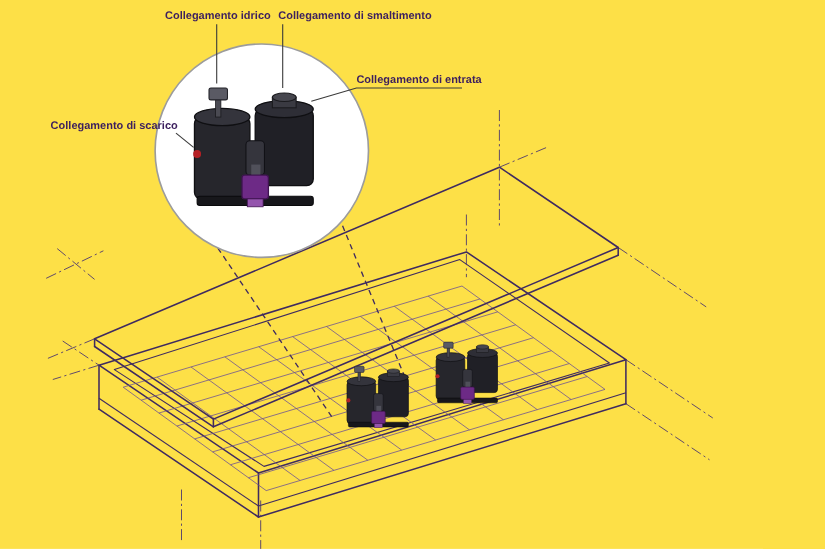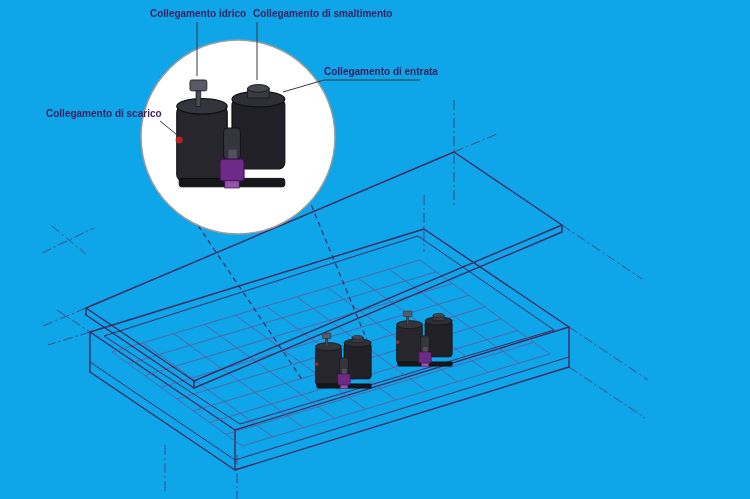--- a/index.html
+++ b/index.html
@@ -1,16 +1,16 @@
 <!DOCTYPE html>
 <html><head>
 <meta charset="utf-8">
 <style>
   html,body{margin:0;padding:0;background:#fff;}
-  .stage{position:relative;width:750px;height:499px;background:#0ea5e9;overflow:hidden;
+  .stage{position:relative;width:750px;height:499px;background:#fde047;overflow:hidden;
          font-family:"Liberation Sans",sans-serif;}
   svg{display:block;}
   .wire{stroke:#3f2a60;fill:none;stroke-width:1.4;stroke-linejoin:round;stroke-linecap:round;}
   .wire2{stroke:#3f2a60;fill:none;stroke-width:1;stroke-linejoin:round;}
   .grid-line{stroke:#6b4f94;stroke-width:0.7;fill:none;}
   .centerline{stroke:#4a3570;stroke-width:0.8;fill:none;stroke-dasharray:10 3 2 3;}
   .projection{stroke:#3f2a60;stroke-width:1.2;fill:none;stroke-dasharray:5 4;}
   .leader{stroke:#3a3a3a;stroke-width:1;fill:none;}
   .label{font:bold 10px "Liberation Sans",sans-serif;fill:#3c1f5e;}
   .callout{fill:#ffffff;stroke:#9c9c9c;stroke-width:1.5;}

